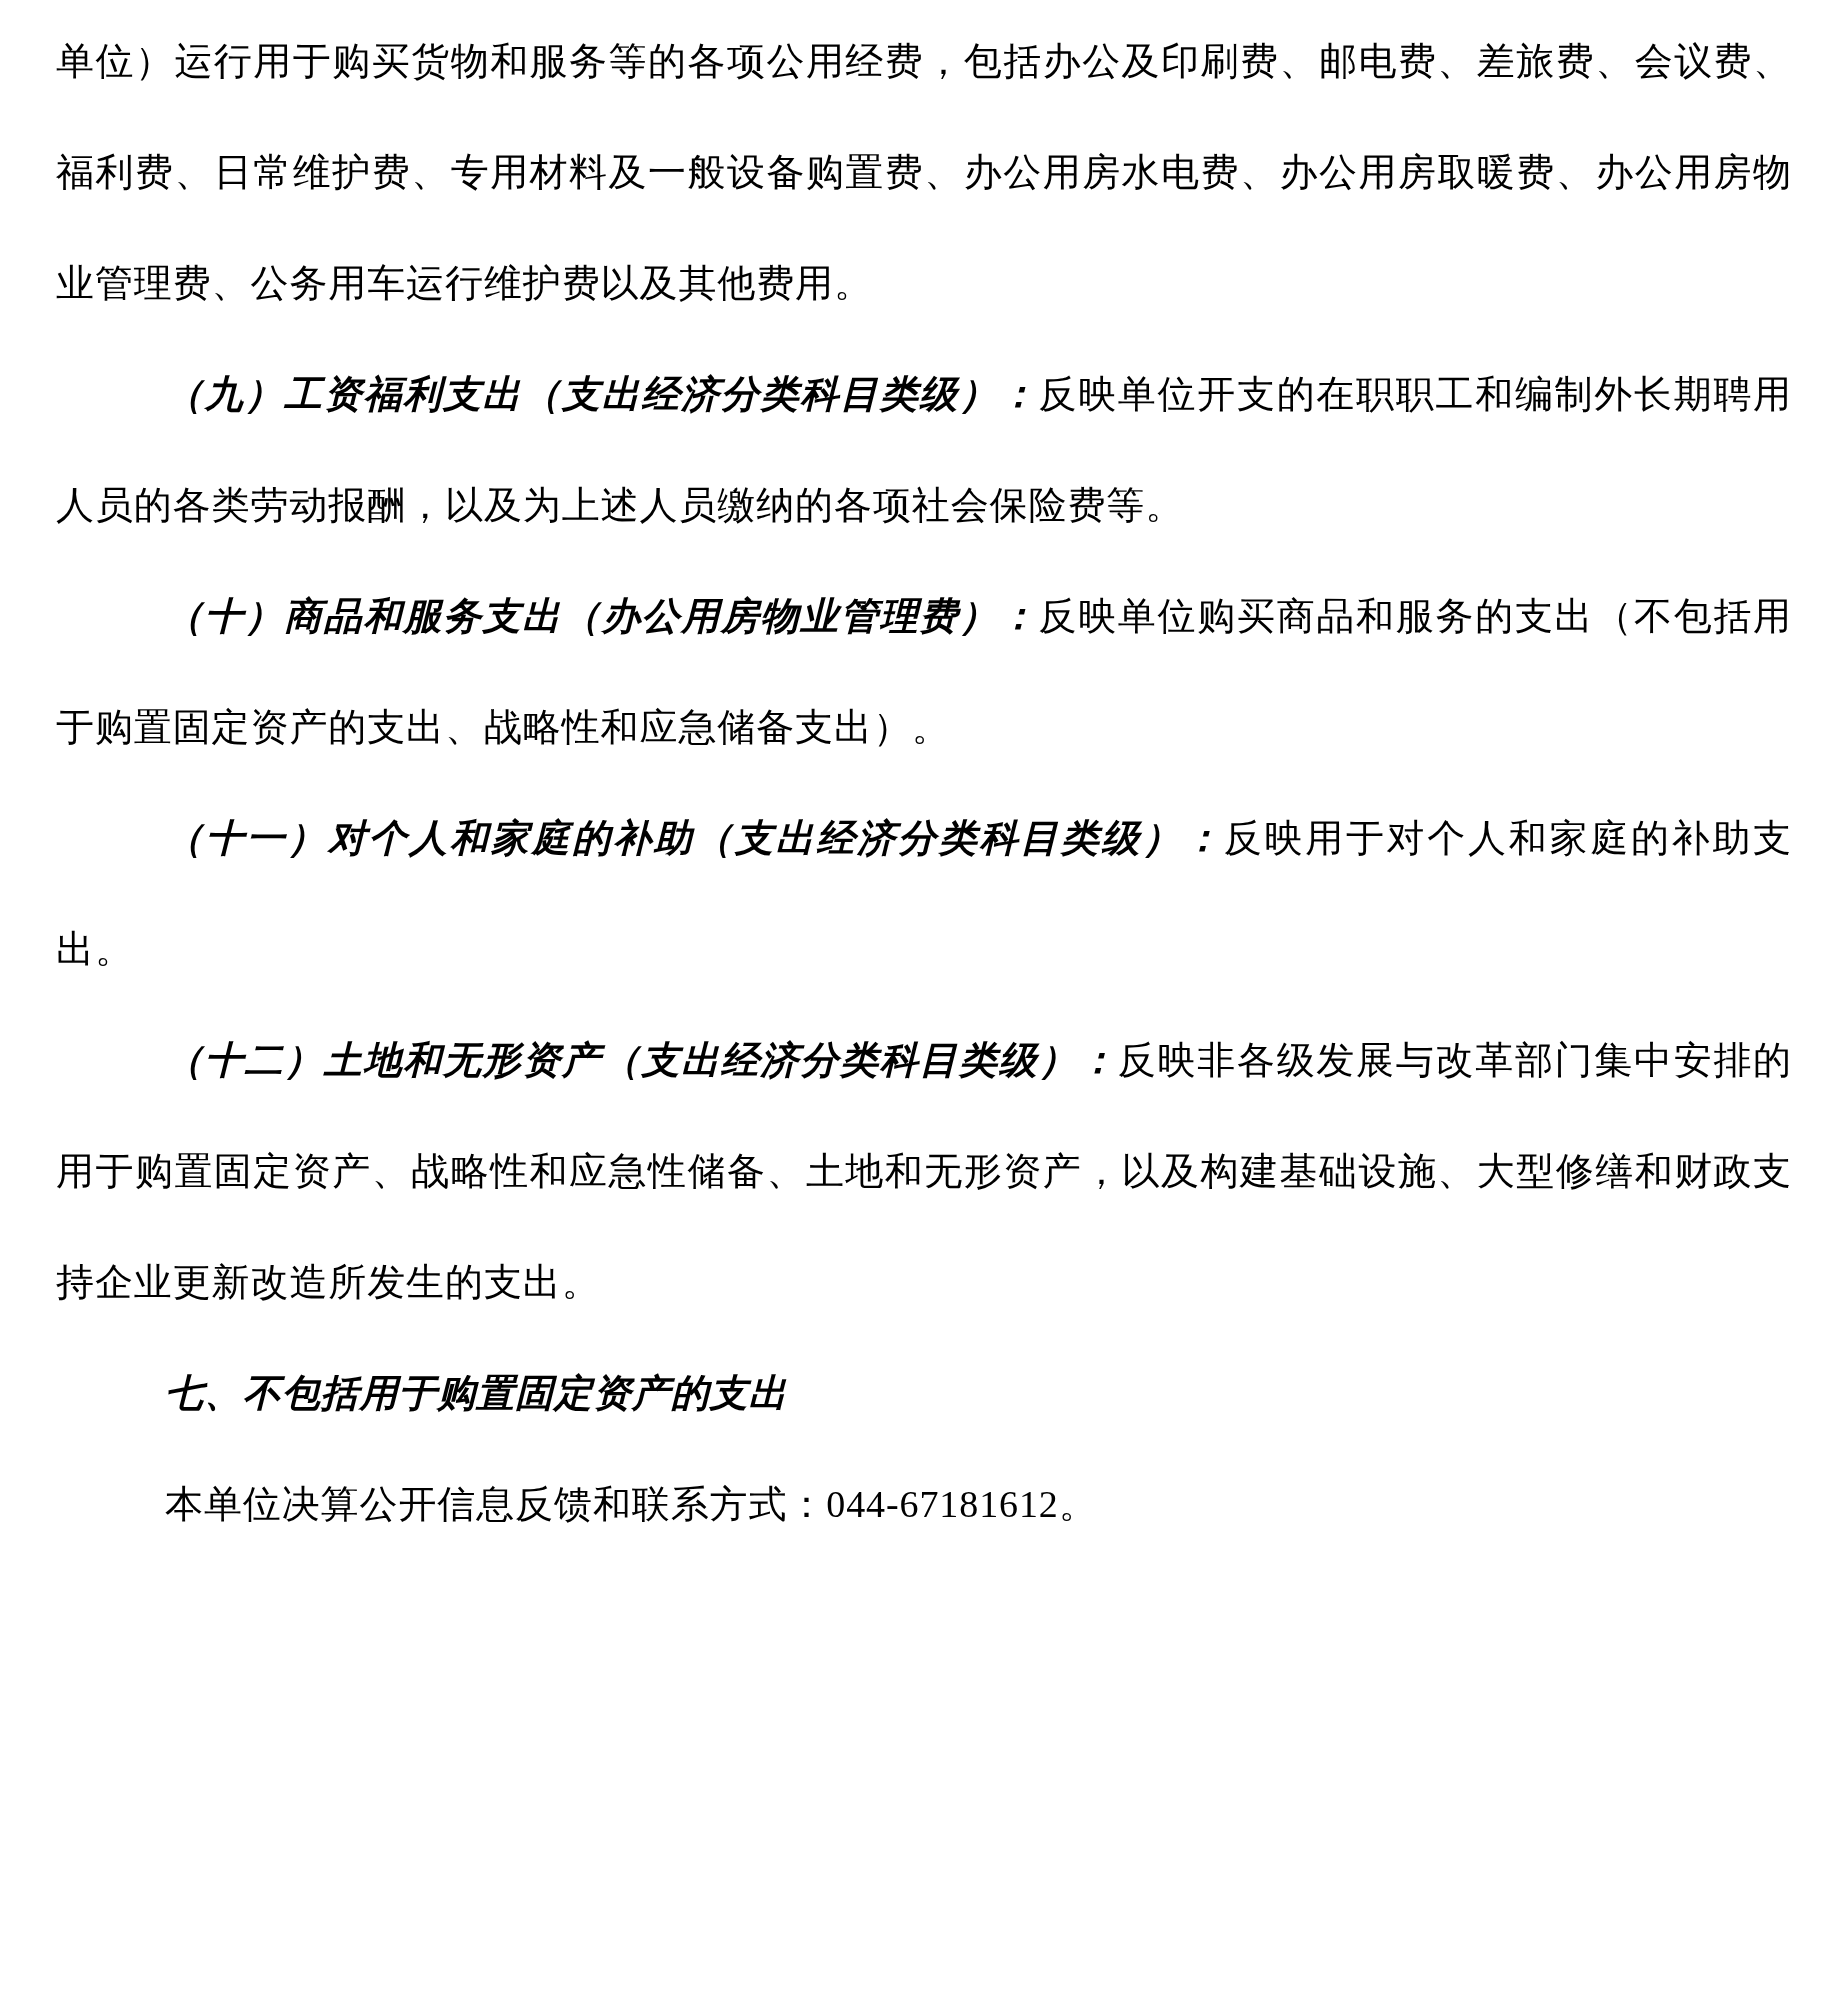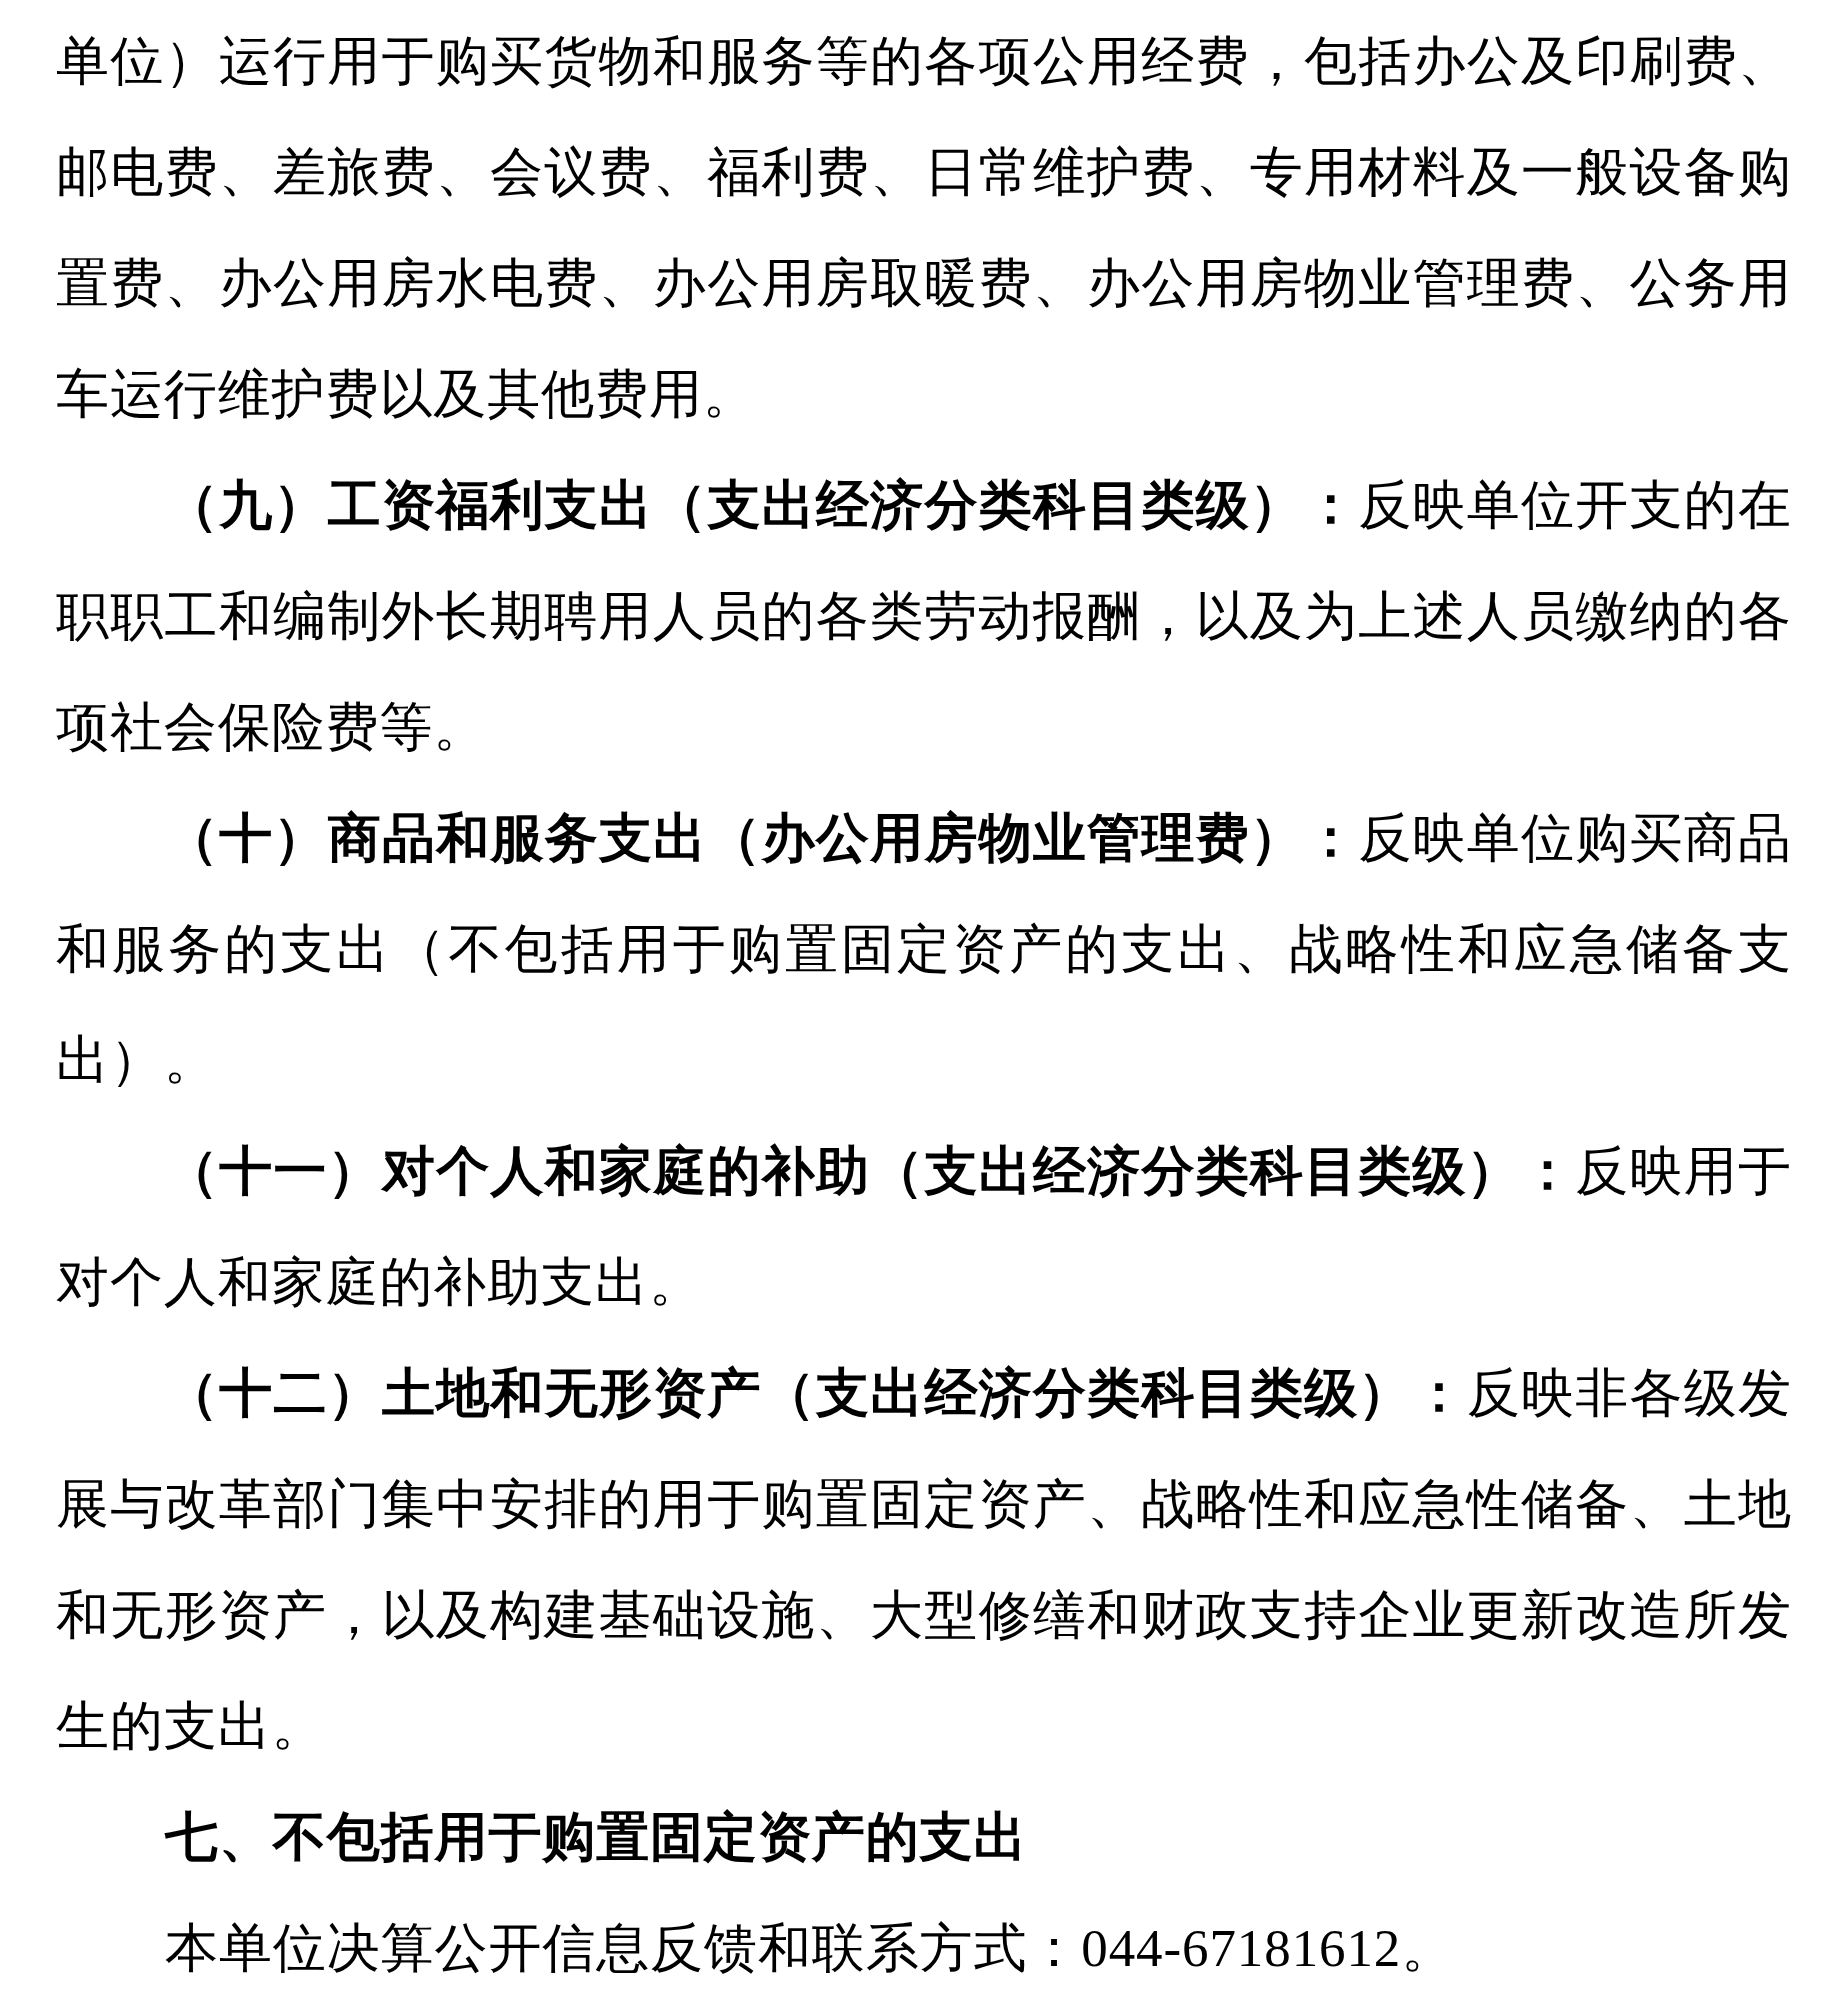--- a/index.html
+++ b/index.html
@@ -18,40 +18,41 @@
     height: 2005px;
     background: #ffffff;
     padding: 6.1px 55px 0 56px;
     overflow: hidden;
   }
   .doc-body {
     width: 1736px;
   }
   .para {
     margin: 0;
-    font-size: 53px;
+    font-size: 38px;
     line-height: 111px;
     letter-spacing: 0.9px;
     text-align: justify;
     text-justify: inter-character;
     word-break: normal;
     overflow-wrap: break-word;
   }
   .para.body-indent {
     text-indent: 109px;
   }
   .para.body-noindent {
     text-indent: 0;
   }
   .para.heading {
     text-indent: 109px;
     font-weight: bold;
   }
   .para b {
     font-weight: bold;
+    font-style: italic;
   }
 </style>
 </head>
 <body>
 
 <div class="page">
   <div class="doc-body">
       <p class="para body-noindent"><span>单位）运行用于购买货物和服务等的各项公用经费，包括办公及印刷费、邮电费、差旅费、会议费、福利费、日常维护费、专用材料及一般设备购置费、办公用房水电费、办公用房取暖费、办公用房物业管理费、公务用车运行维护费以及其他费用。</span></p>
       <p class="para body-indent"><b>（九）工资福利支出（支出经济分类科目类级）：</b><span>反映单位开支的在职职工和编制外长期聘用人员的各类劳动报酬，以及为上述人员缴纳的各项社会保险费等。</span></p>
       <p class="para body-indent"><b>（十）商品和服务支出（办公用房物业管理费）：</b><span>反映单位购买商品和服务的支出（不包括用于购置固定资产的支出、战略性和应急储备支出）。</span></p>

